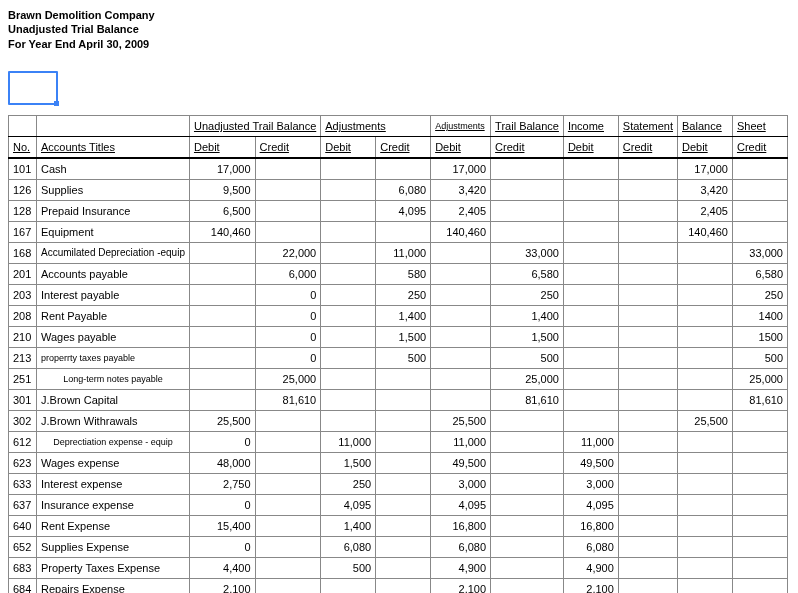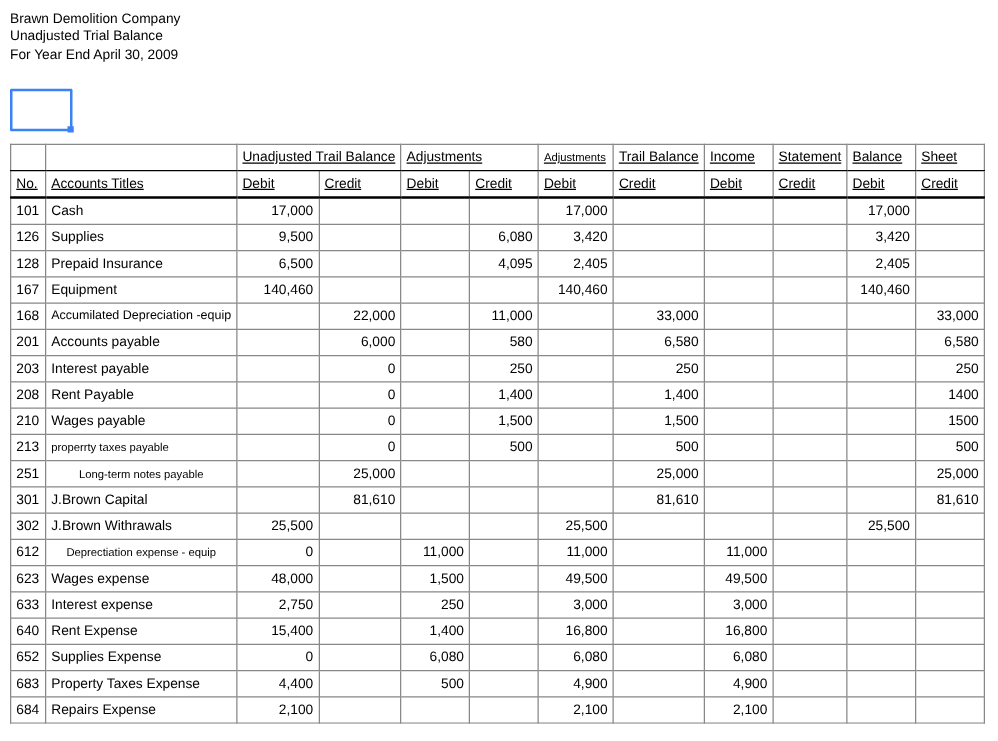--- a/index.html
+++ b/index.html
@@ -1,16 +1,16 @@
 <!DOCTYPE html>
 <html><head>
 <meta charset="utf-8">
 <style>
 body { font-family: Arial, sans-serif; font-size: 11px; margin: 8px; background: #fff; color: #000; }
-.header { margin-bottom: 20px; }
+.header { margin-bottom: 20px; font-weight: bold; }
 .header div { line-height: 1.3; }
 .sel-box { width: 46px; height: 30px; border: 2px solid #3b82f6; border-radius: 1px; margin: 4px 0 10px 0; position: relative; }
 .sel-box::after { content:""; position:absolute; right:-3px; bottom:-3px; width:5px; height:5px; background:#3b82f6; }
 table { border-collapse: collapse; width: 780px; }
 th, td { border: 1px solid #888; padding: 2px 4px; height: 16px; white-space: nowrap; }
 td.num { text-align: right; }
 td.lbl { text-align: left; }
 .colhead td { font-weight: normal; border-bottom: 1px solid #000; text-decoration: underline; }
 .under { border-bottom: 2px solid #000 !important; }
 </style>
@@ -288,20 +288,34 @@
         <td class="num">250</td>
         <td class="num"></td>
         <td class="num">3,000</td>
         <td class="num"></td>
         <td class="num">3,000</td>
         <td class="num"></td>
         <td class="num"></td>
         <td class="num"></td>
       </tr>
       <tr>
+        <td class="lbl">637</td>
+        <td class="lbl">Insurance expense</td>
+        <td class="num">0</td>
+        <td class="num"></td>
+        <td class="num">4,095</td>
+        <td class="num"></td>
+        <td class="num">4,095</td>
+        <td class="num"></td>
+        <td class="num">4,095</td>
+        <td class="num"></td>
+        <td class="num"></td>
+        <td class="num"></td>
+      </tr>
+      <tr>
         <td class="lbl">640</td>
         <td class="lbl">Rent Expense</td>
         <td class="num">15,400</td>
         <td class="num"></td>
         <td class="num">1,400</td>
         <td class="num"></td>
         <td class="num">16,800</td>
         <td class="num"></td>
         <td class="num">16,800</td>
         <td class="num"></td>

